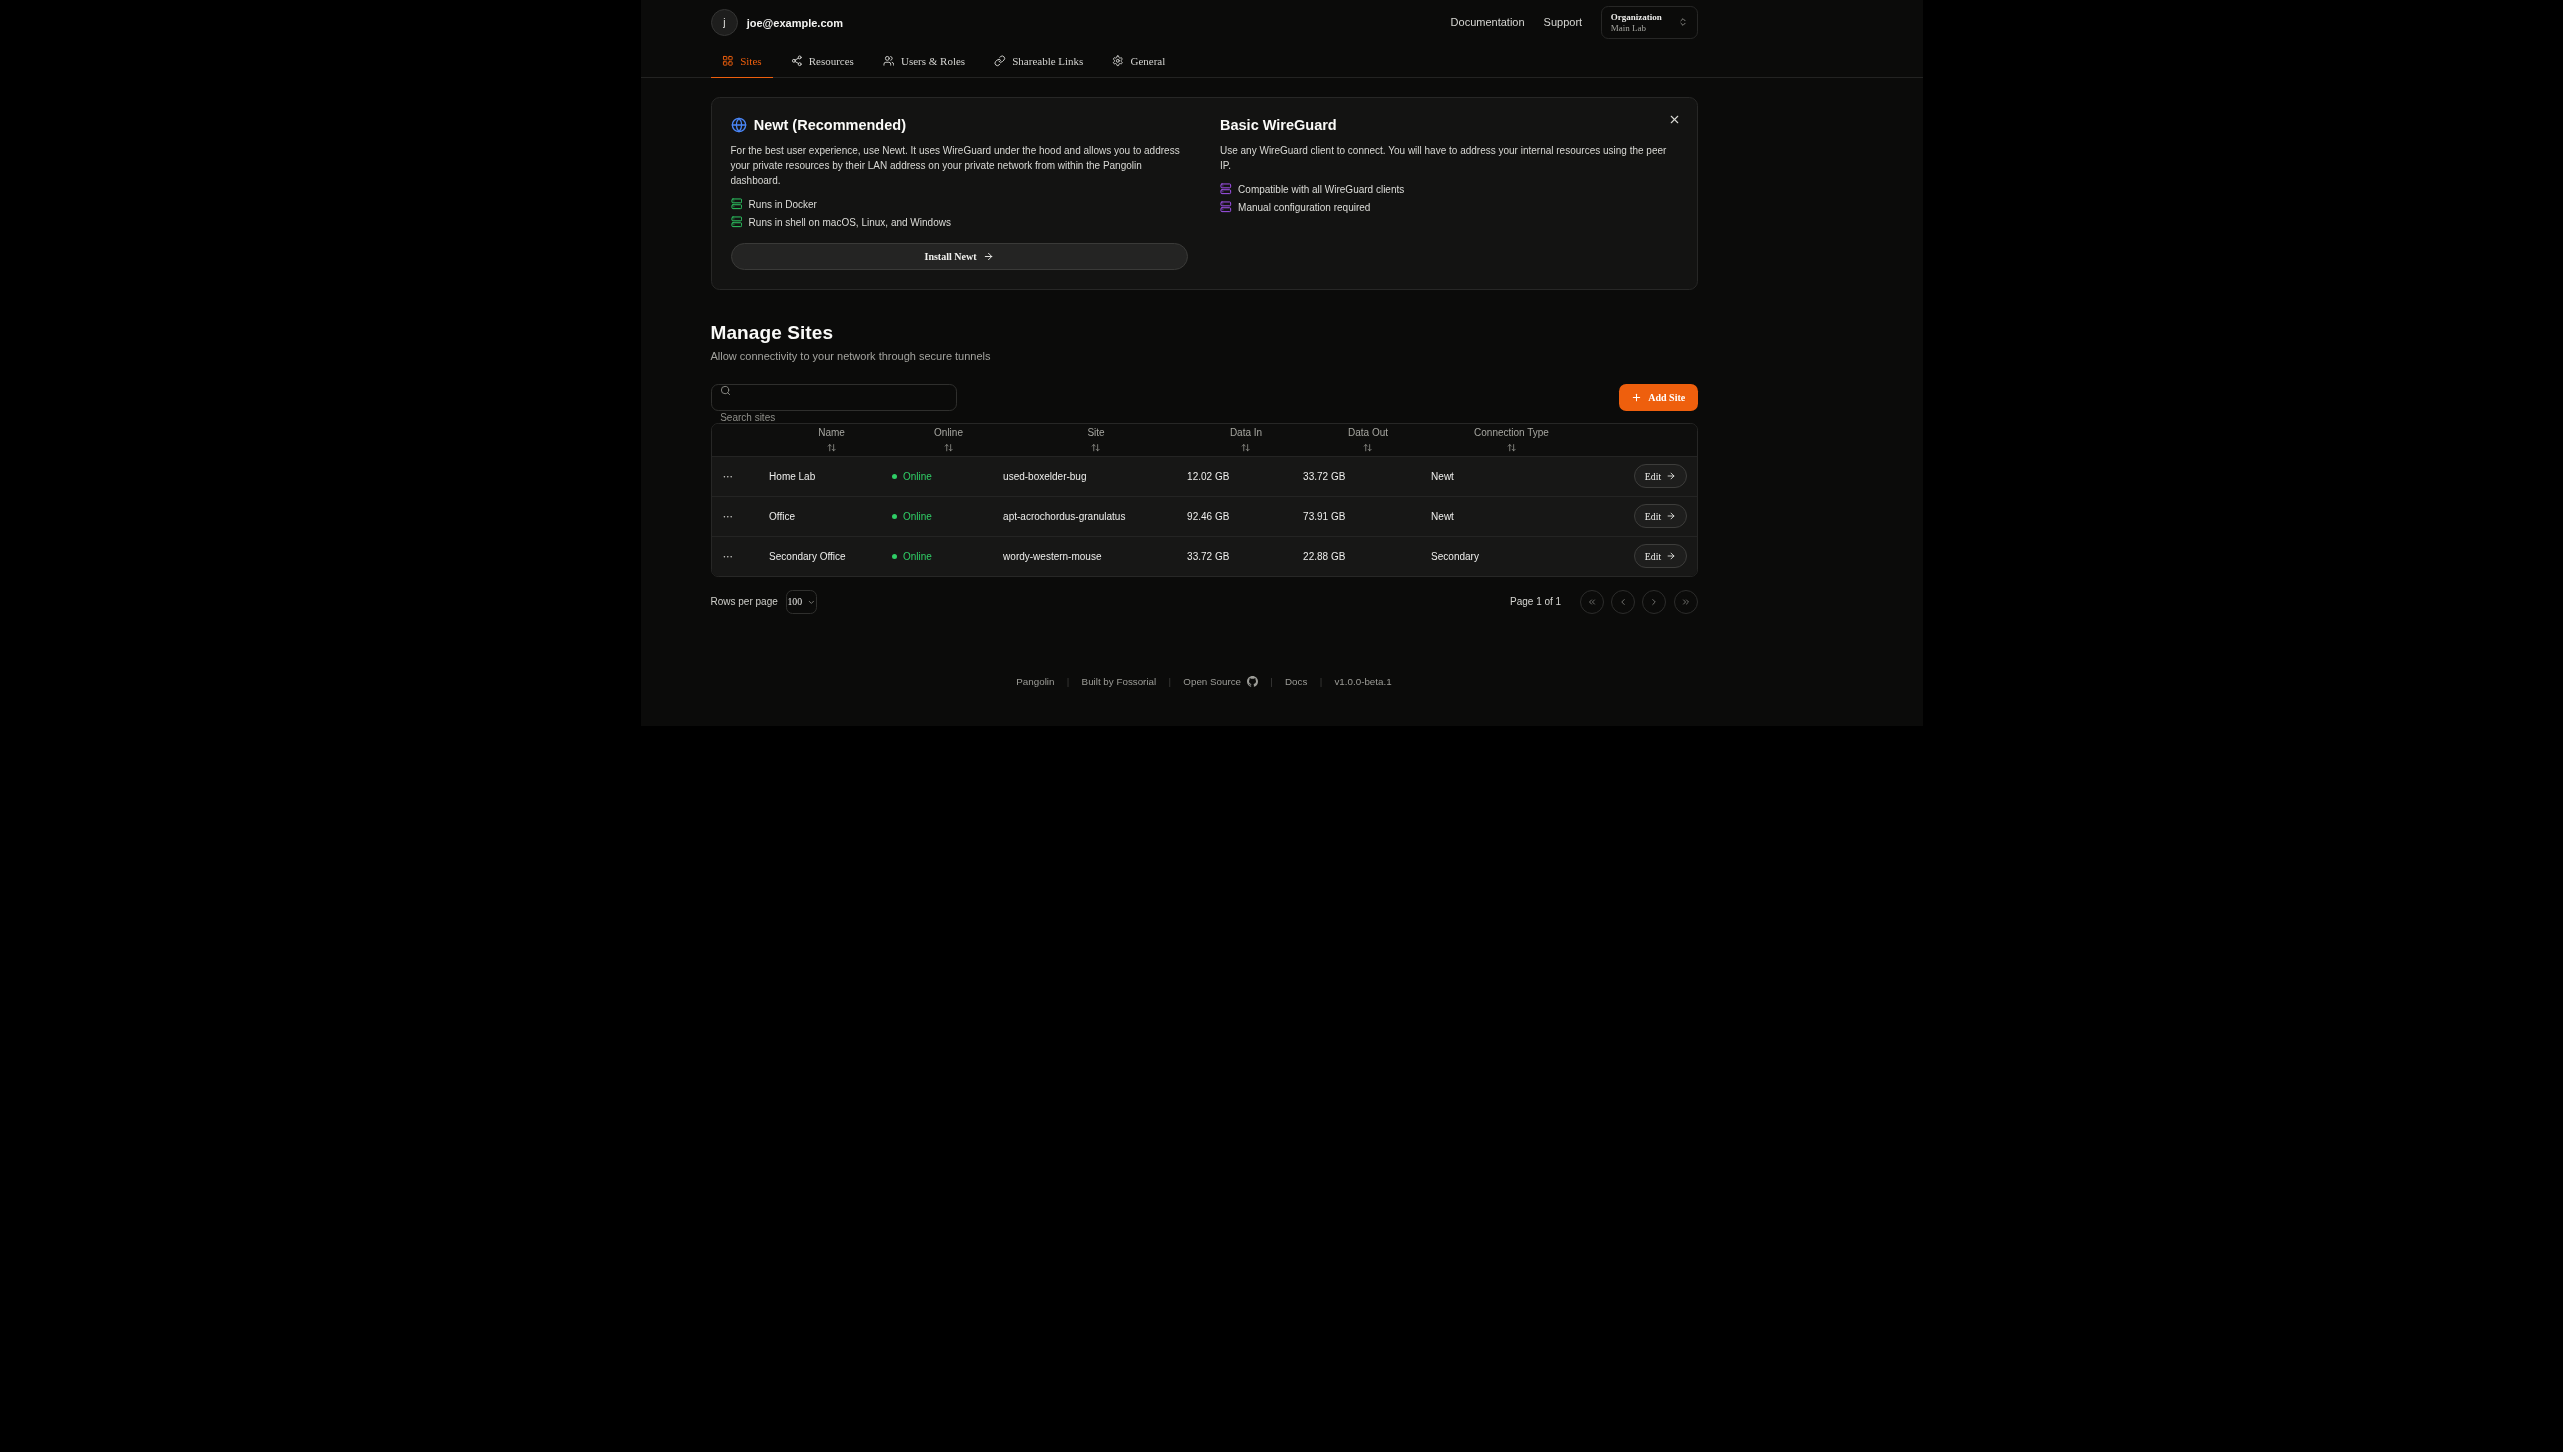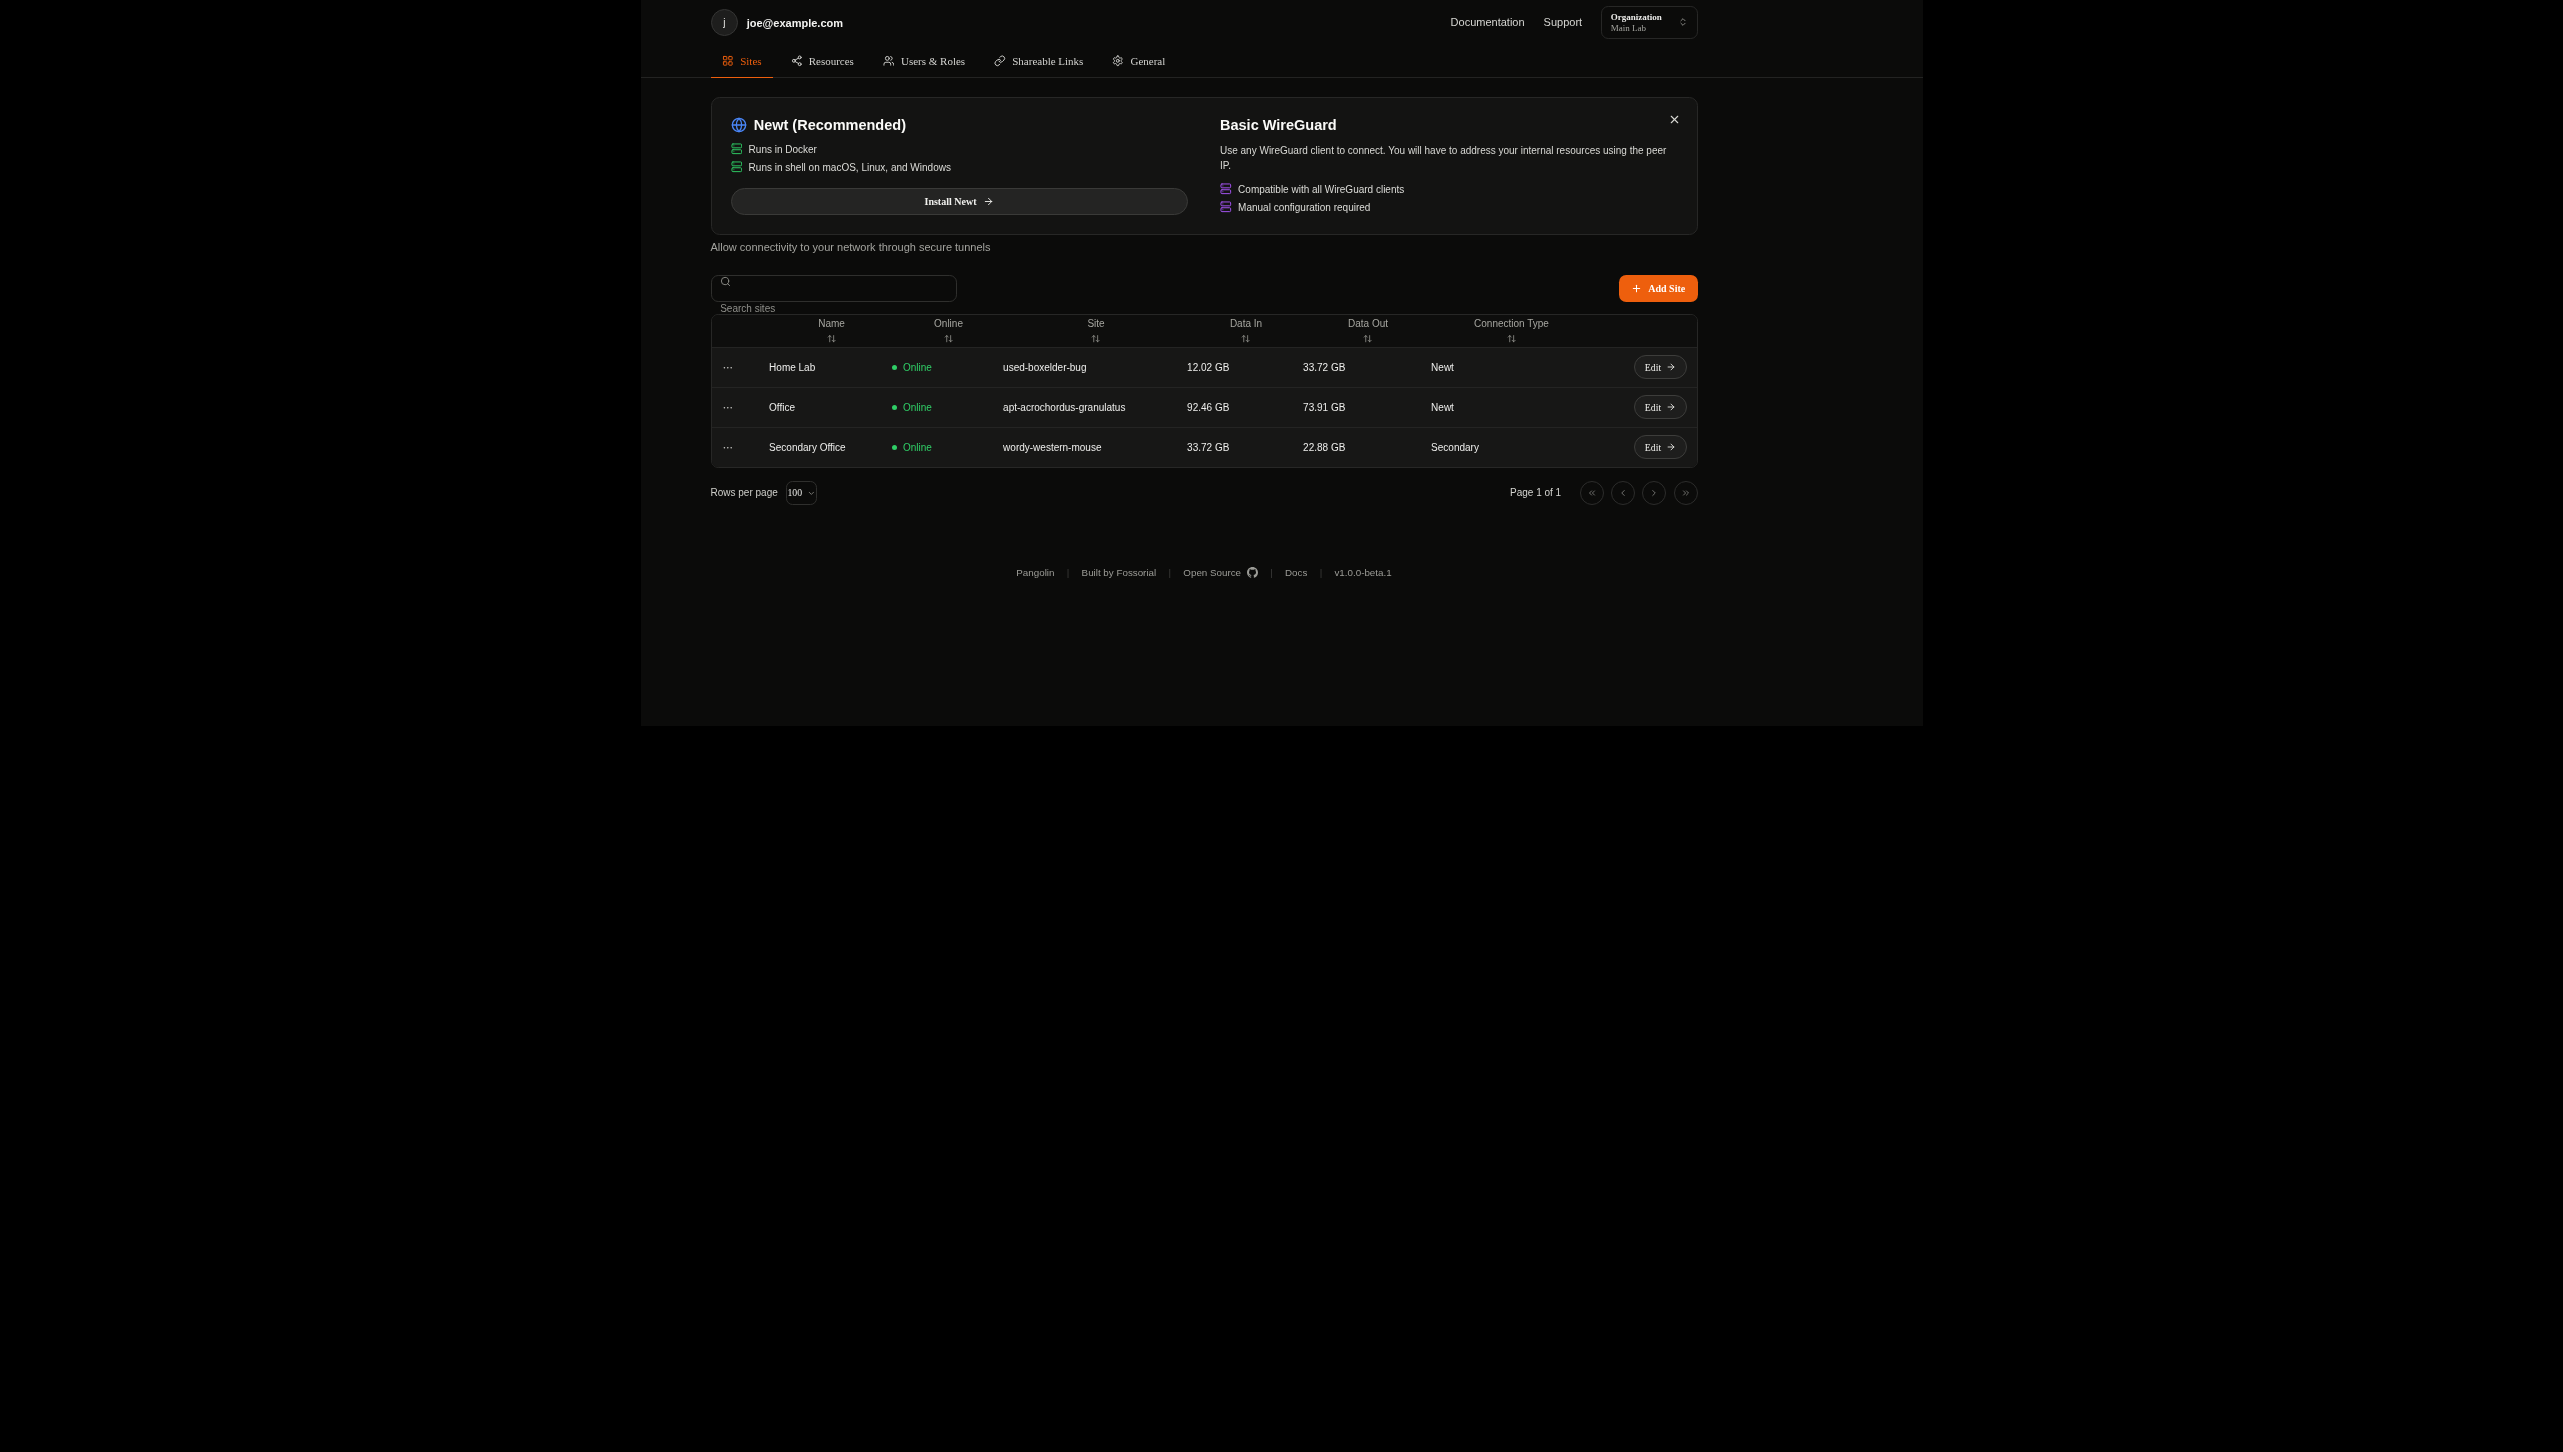--- a/index.html
+++ b/index.html
@@ -197,20 +197,21 @@
 
     <div>
       <div class="card-title-row">
         <svg viewBox="0 0 24 24" fill="none" stroke="currentColor" stroke-width="2" stroke-linecap="round" stroke-linejoin="round">
             <circle cx="12" cy="12" r="10"></circle>
             <path d="M12 2a14.5 14.5 0 0 0 0 20 14.5 14.5 0 0 0 0-20"></path>
             <path d="M2 12h20"></path>
           </svg>
         <h2 class="card-title">Newt (Recommended)</h2>
       </div>
+      <p class="card-desc">For the best user experience, use Newt. It uses WireGuard under the hood and allows you to address your private resources by their LAN address on your private network from within the Pangolin dashboard.</p>
       <div class="features">
         <div class="feature green">
           <svg viewBox="0 0 24 24" fill="none" stroke="currentColor" stroke-width="2" stroke-linecap="round" stroke-linejoin="round">
               <rect width="20" height="8" x="2" y="2" rx="2" ry="2"></rect>
               <rect width="20" height="8" x="2" y="14" rx="2" ry="2"></rect>
               <line x1="6" x2="6.01" y1="6" y2="6"></line>
               <line x1="6" x2="6.01" y1="18" y2="18"></line>
             </svg>
           <span>Runs in Docker</span>
         </div>
@@ -254,20 +255,21 @@
               <rect width="20" height="8" x="2" y="14" rx="2" ry="2"></rect>
               <line x1="6" x2="6.01" y1="6" y2="6"></line>
               <line x1="6" x2="6.01" y1="18" y2="18"></line>
             </svg>
           <span>Manual configuration required</span>
         </div>
       </div>
     </div>
   </section>
 
+  <h1 class="manage-title">Manage Sites</h1>
   <p class="manage-sub">Allow connectivity to your network through secure tunnels</p>
 
   <div class="controls">
     <div class="search-box">
       <svg viewBox="0 0 24 24" fill="none" stroke="currentColor" stroke-width="2" stroke-linecap="round" stroke-linejoin="round">
           <circle cx="11" cy="11" r="8"></circle>
           <path d="m21 21-4.35-4.35"></path>
         </svg>
       <input type="text" placeholder="Search sites" style="">
     </div>

